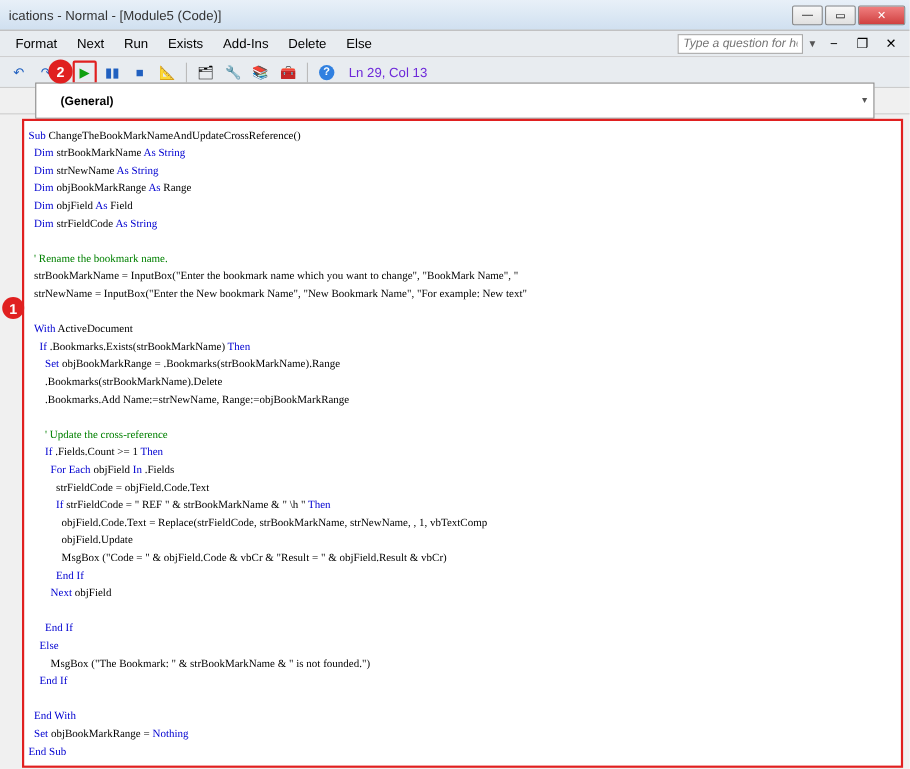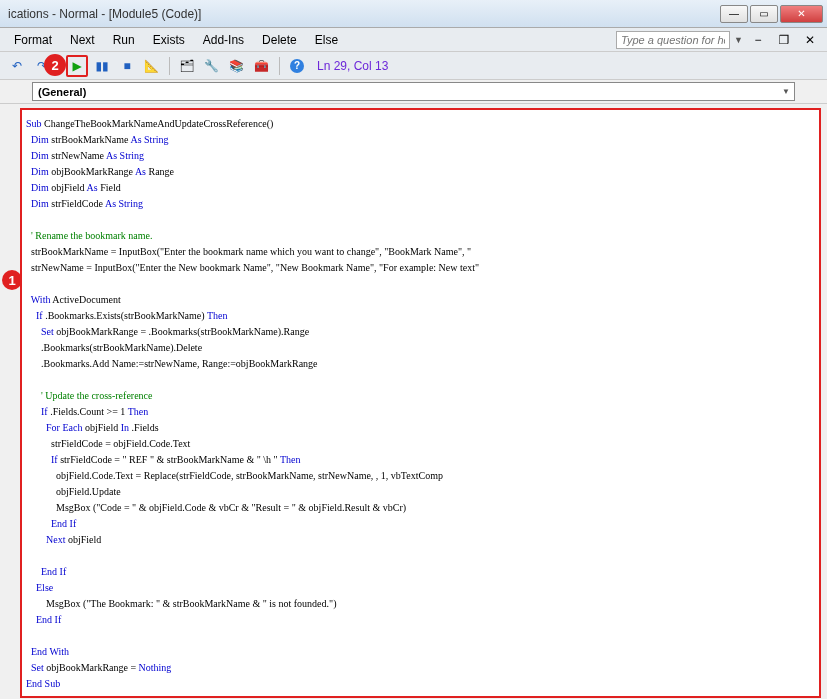--- a/index.html
+++ b/index.html
@@ -18,21 +18,21 @@
 
 .toolbar { background: #e8ecf0; height: 28px; display: flex; align-items: center; padding: 0 6px; gap: 3px; border-bottom: 1px solid #ccc; position: relative; }
 .tb-btn { width: 22px; height: 22px; display: flex; align-items: center; justify-content: center; border: 1px solid transparent; border-radius: 2px; cursor: pointer; font-size: 12px; }
 .tb-sep { width: 1px; height: 18px; background: #bbb; margin: 0 3px; }
 .tb-status { margin-left: 6px; color: #6d28d9; }
 
 .callout-2 { position: absolute; left: 44px; top: 2px; width: 22px; height: 22px; border: 2px solid #e02020; border-radius: 50%; background: #e02020; color: #fff; font-weight: bold; display: flex; align-items: center; justify-content: center; z-index: 10; font-size: 13px; }
 .run-highlight { border: 2px solid #e02020 !important; }
 
 .dropdown-row { background: #f0f0f0; height: 24px; display: flex; align-items: center; padding: 4px 32px 4px 32px; gap: 10px; border-bottom: 1px solid #ccc; }
-.dd { flex: 1; height: 19px; border: 1px solid #888; background: #fff; display: flex; align-items: center; padding: 0 18px 0 5px; position: relative; font-weight: bold; font-size: 11px; }
+.dd { flex: 1; height: 33px; border: 1px solid #888; background: #fff; display: flex; align-items: center; padding: 0 18px 0 22px; position: relative; font-weight: bold; font-size: 11px; }
 .dd::after { content: "▼"; position: absolute; right: 4px; font-size: 8px; color: #555; }
 
 .code-wrap { position: relative; margin: 4px 6px 4px 20px; border: 2px solid #e02020; height: 590px; background: #fff; overflow: hidden; padding: 6px 4px; }
 .callout-1 { position: absolute; left: 2px; top: 270px; width: 20px; height: 20px; border-radius: 50%; background: #e02020; color: #fff; font-weight: bold; display: flex; align-items: center; justify-content: center; z-index: 10; font-size: 13px; }
 
 pre.code { font-family: Liberation Serif, serif; font-size: 10px; line-height: 16px; white-space: pre; color: #000; }
 .kw { color: #0000d0; }
 .cm { color: #008000; }
 </style>
 </head>

